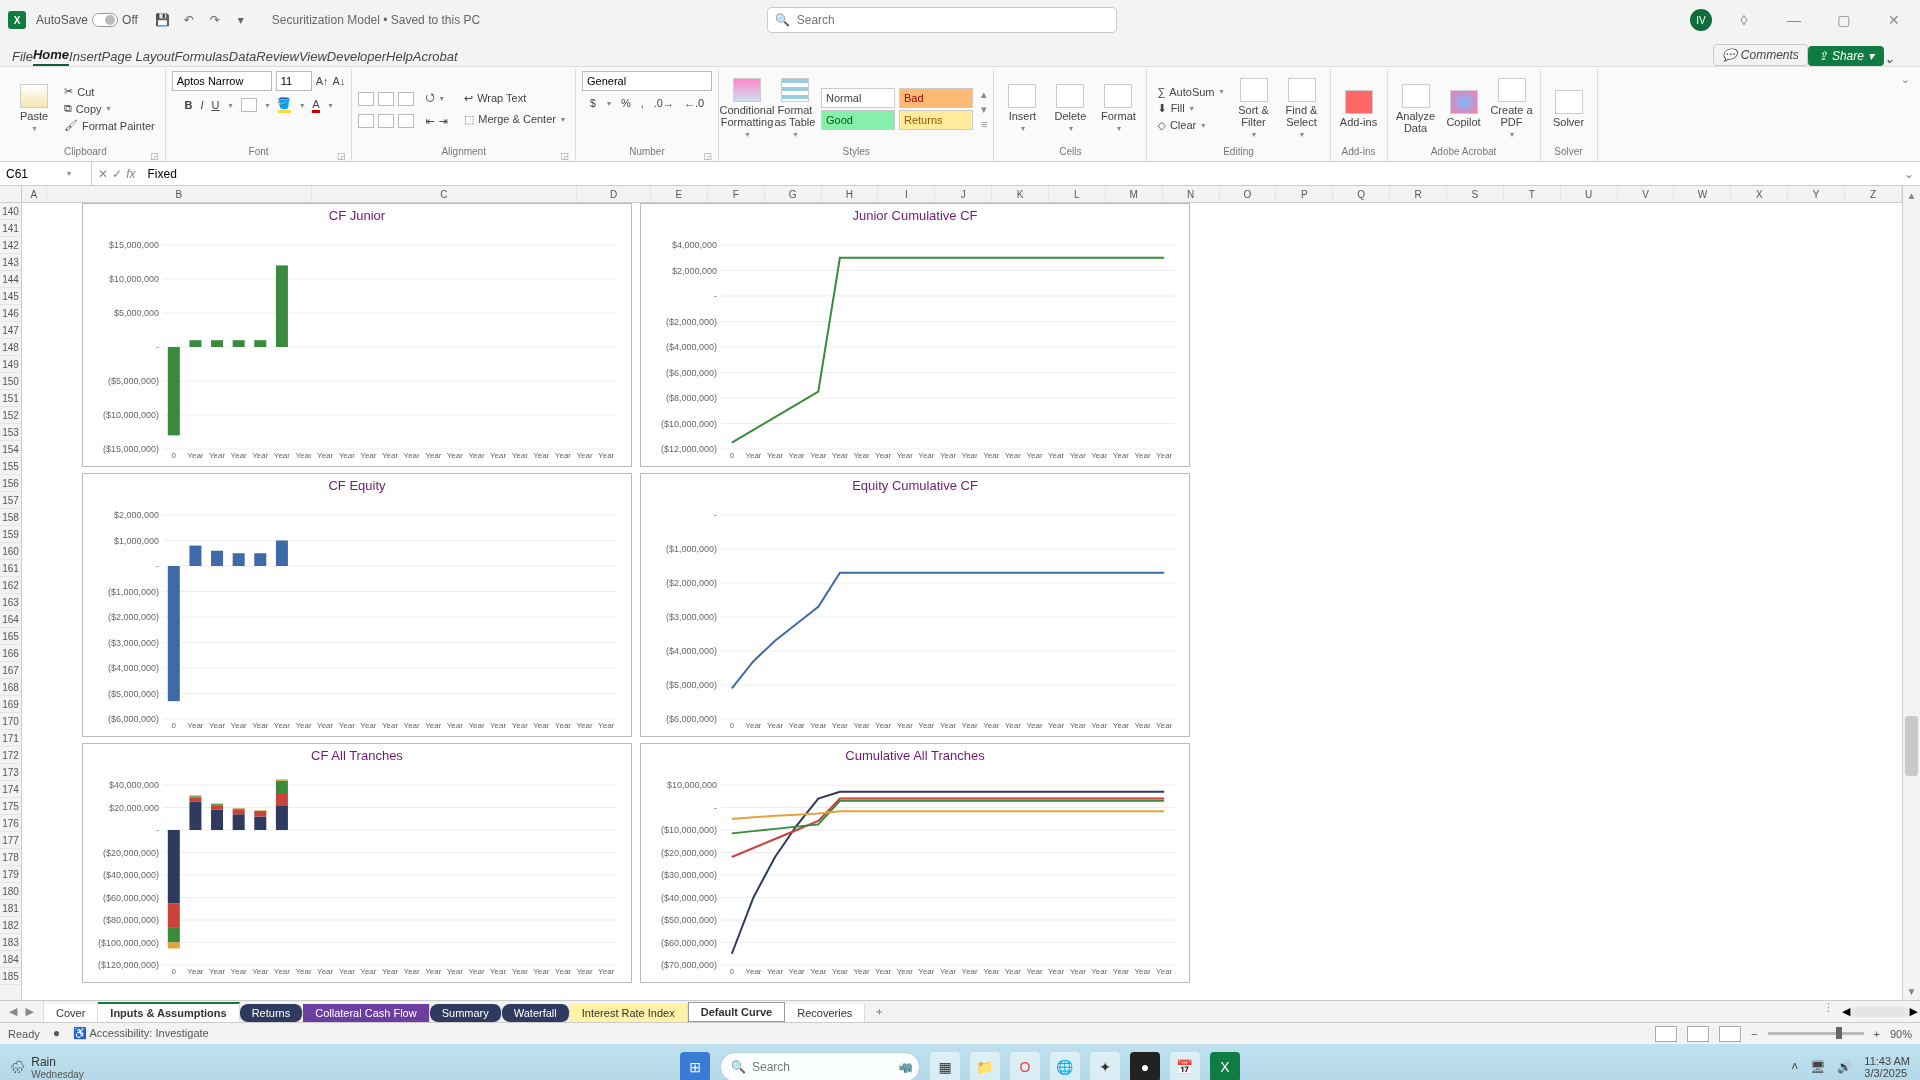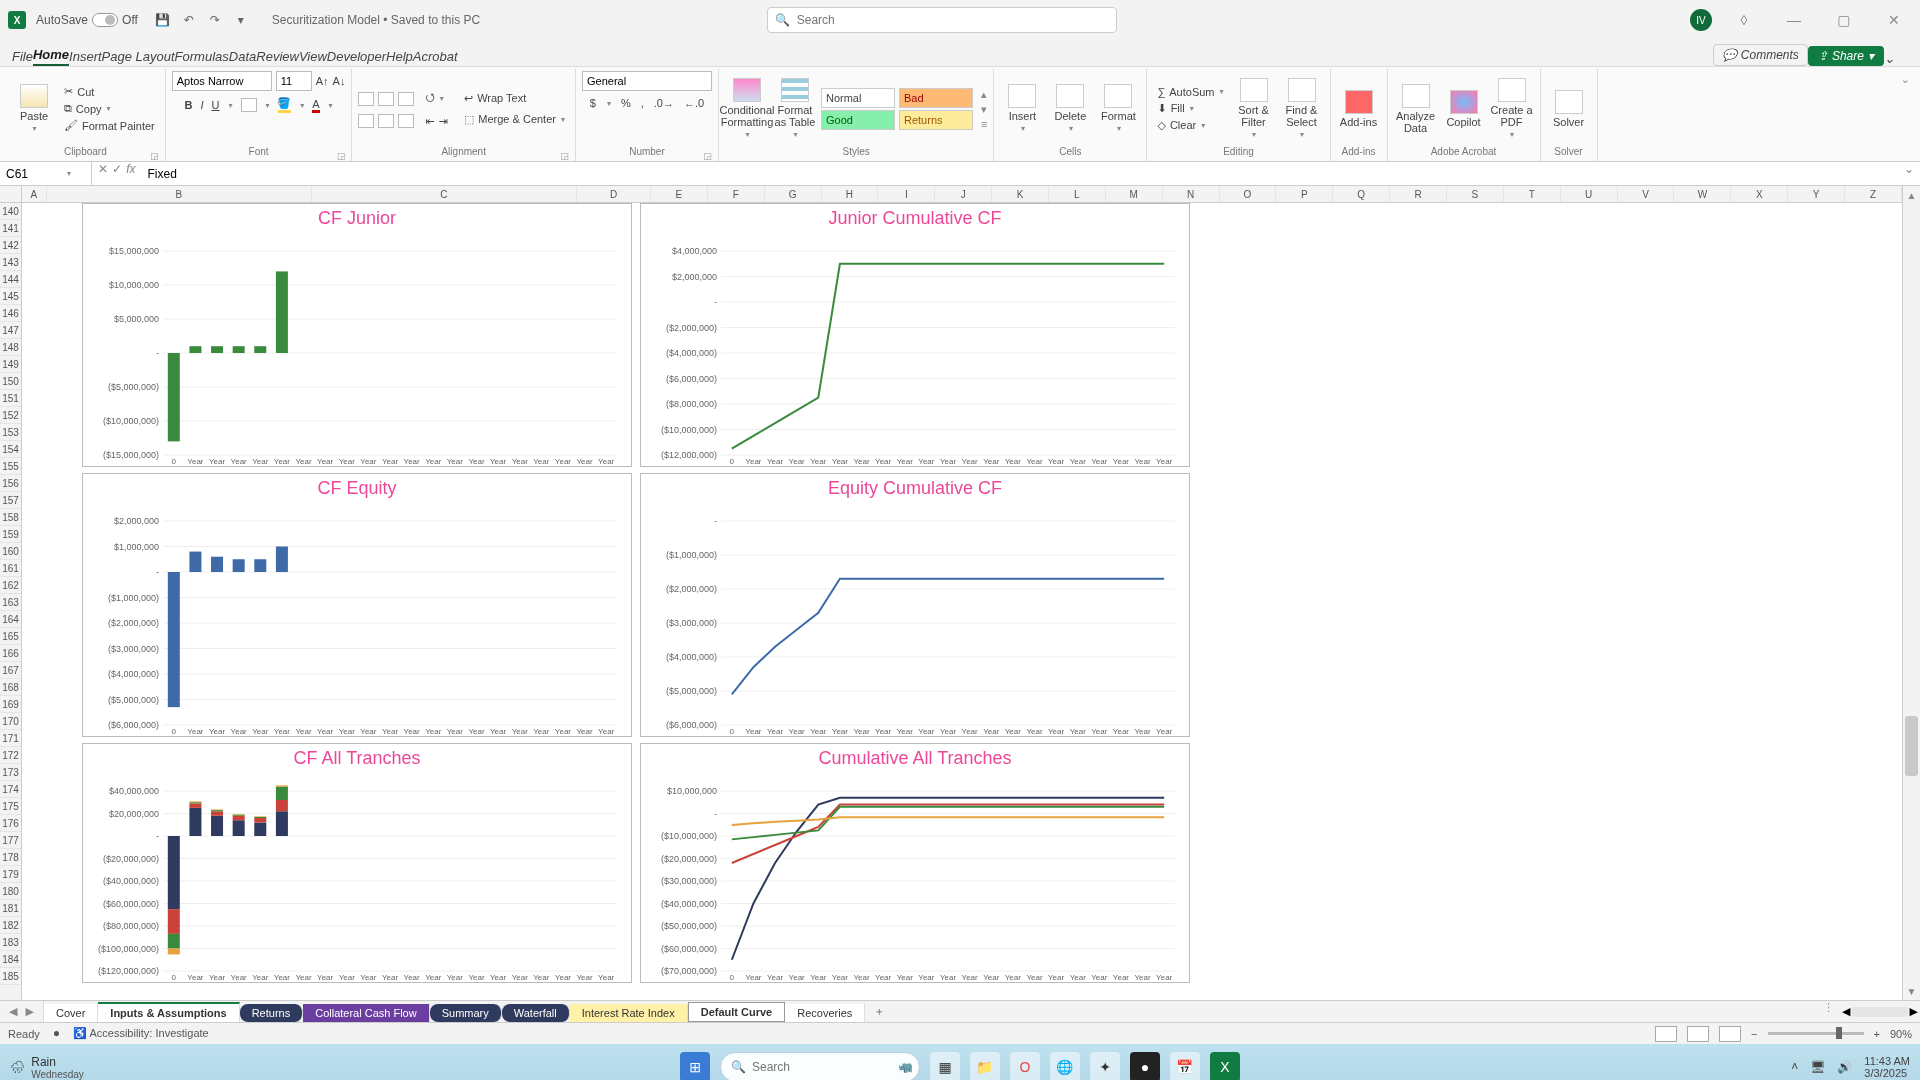--- a/index.html
+++ b/index.html
@@ -45,38 +45,38 @@
   .sizebox { width: 36px; }
   .numfmt { width: 130px; }
   .style-cell { width: 74px; height: 20px; border: 1px solid #ccc; display: flex; align-items: center; padding-left: 4px; font-size: 11px; }
   .style-normal { background: #fff; }
   .style-bad { background: #fdba74; color: #9c0006; }
   .style-good { background: #86efac; color: #006100; }
   .style-neutral { background: #ffeb9c; color: #9c5700; }
   .chev { font-size: 8px; color: #888; margin-left: 1px; }
 
   
-  .fbar { height: 24px; background: #fff; border-bottom: 1px solid #ccc; display: flex; align-items: flex-start; font-size: 12px; }
+  .fbar { height: 24px; background: #fff; border-bottom: 1px solid #ccc; display: flex; align-items: center; font-size: 12px; }
   .namebox { width: 92px; border-right: 1px solid #ccc; padding-left: 6px; display: flex; align-items: center; height: 100%; }
   .namebox input { border: none; outline: none; width: 60px; font-size: 12px; }
   .fx-icons { display: flex; align-items: center; gap: 4px; padding: 0 6px; color: #888; }
   .fx-icons span { cursor: pointer; }
   .formula-input { flex: 1; padding-left: 6px; border: none; outline: none; font-size: 12px; height: 100%; }
 
   
   .gridwrap { position: relative; height: 814px; display: flex; background: #fff; }
   .rowhdrs { width: 22px; background: #f3f3f3; border-right: 1px solid #ccc; font-size: 10px; color: #555; }
   .rowhdrs div { height: 17px; border-bottom: 1px solid #e5e5e5; display: flex; align-items: center; justify-content: center; }
   .rowhdrs .colhdr-corner { height: 17px; border-bottom: 1px solid #ccc; }
   .gridmain { flex: 1; position: relative; overflow: hidden; }
   .colhdrs { height: 17px; background: #f3f3f3; border-bottom: 1px solid #ccc; display: flex; font-size: 10px; color: #555; }
   .colhdrs div { border-right: 1px solid #e5e5e5; display: flex; align-items: center; justify-content: center; }
   .sheet-canvas { position: absolute; top: 17px; left: 0; right: 0; bottom: 0; }
   .chartbox { position: absolute; background: #fff; border: 1px solid #bbb; padding: 4px 8px; }
-  .chartbox .ctitle { text-align: center; font-size: 18px; color: #ec4899; margin-bottom: 2px; }
+  .chartbox .ctitle { text-align: center; font-size: 13px; color: #701a75; margin-bottom: 2px; }
   .chartbox svg { display: block; }
   .vscroll { width: 18px; background: #f3f3f3; border-left: 1px solid #ccc; position: relative; }
   .vscroll .thumb { position: absolute; left: 2px; right: 2px; top: 530px; height: 60px; background: #c9c9c9; border-radius: 3px; }
   .vscroll .arrow { position: absolute; left: 0; right: 0; height: 18px; display: flex; align-items: center; justify-content: center; color: #888; font-size: 10px; }
 
   
   .sheettabs { height: 22px; background: #f3f3f3; border-top: 1px solid #ccc; display: flex; align-items: stretch; font-size: 11px; }
   .sheettabs .nav { width: 44px; display: flex; align-items: center; justify-content: center; gap: 8px; color: #888; border-right: 1px solid #ddd; }
   .sheettabs .tabs { display: flex; align-items: flex-end; }
   .stab { padding: 3px 12px; border-right: 1px solid #ddd; cursor: pointer; display: flex; align-items: center; color: #333; }

